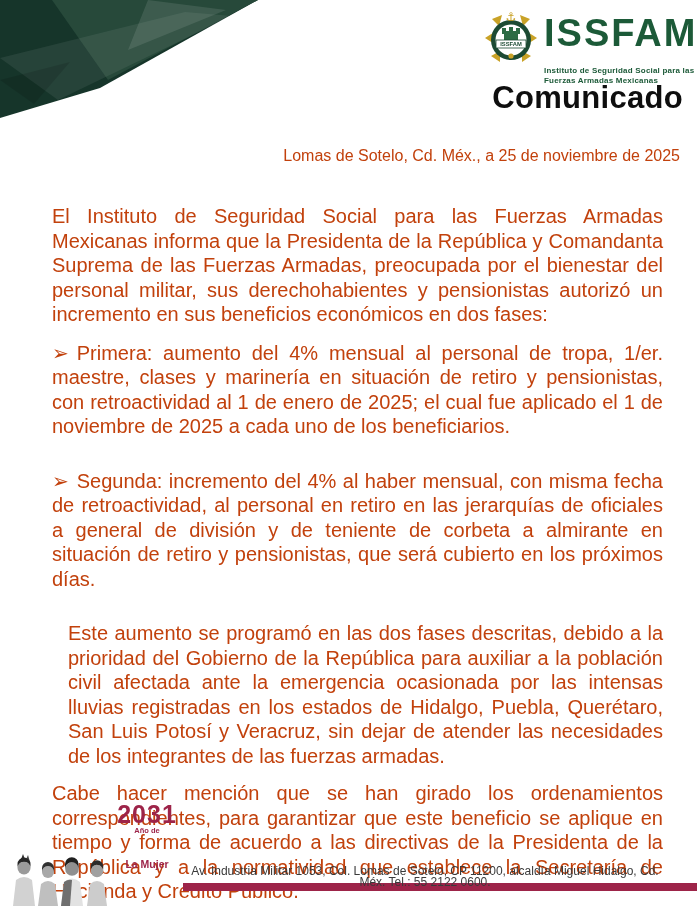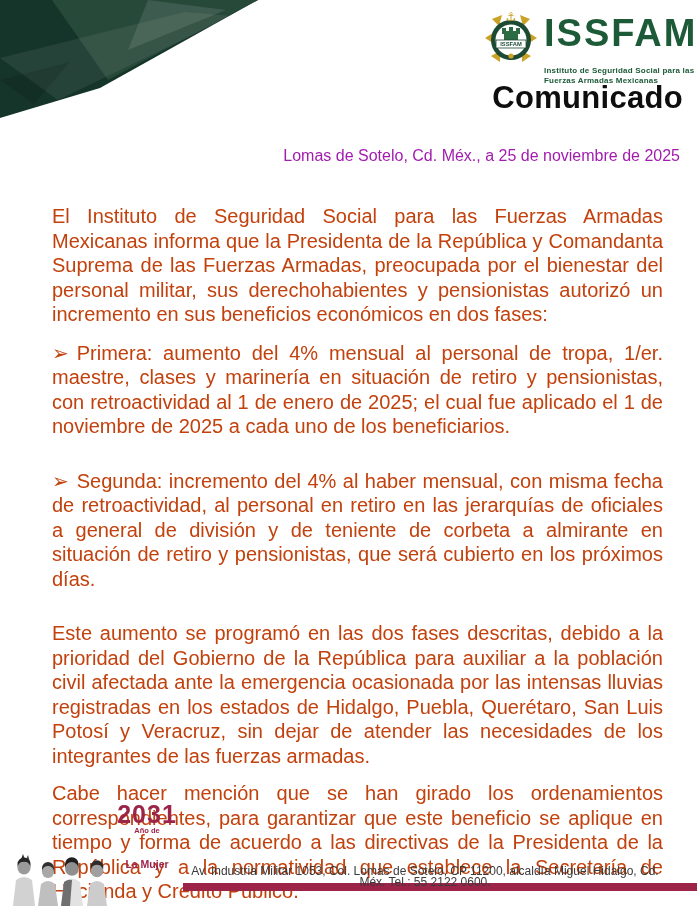--- a/index.html
+++ b/index.html
@@ -26,31 +26,31 @@
     line-height:9.5px;letter-spacing:.2px;
   }
   
   .title{
     position:absolute;top:80px;left:52px;width:631px;margin:0;
     text-align:right;font-size:31px;font-weight:bold;color:#0e0e0e;
     letter-spacing:.3px;
   }
   .dateline{
     position:absolute;top:147px;right:20px;
-    font-size:16px;color:#a21caf;
+    font-size:16px;color:#c2410c;
   }
   
   .content{
     position:absolute;top:204px;left:52px;width:611px;
     font-size:20px;line-height:24.5px;color:#c2410c;
     text-align:justify;
   }
   .para{margin:0 0 14px 0;}
   .para.gap-big{margin-bottom:30px;}
-  .para.gap-mid{margin-bottom:13px;}
+  .para.gap-mid{margin-bottom:13px;margin-left:16px;}
   .bullet{margin-right:8px;}
   
   .footer{position:absolute;left:0;bottom:0;width:700px;height:64px;}
   .women{position:absolute;left:10px;bottom:0;}
   .year-block{position:absolute;left:114px;top:-40px;width:66px;text-align:center;color:#9d2449;}
   .year-num{font-size:25px;font-weight:bold;line-height:24px;letter-spacing:1px;}
   .year-cap1{font-size:7.5px;font-weight:bold;line-height:9px;}
   .year-cap2{font-size:10.5px;font-weight:bold;line-height:11px;margin-top:24px;}
   .address-block{
     position:absolute;left:190px;top:24px;width:470px;

